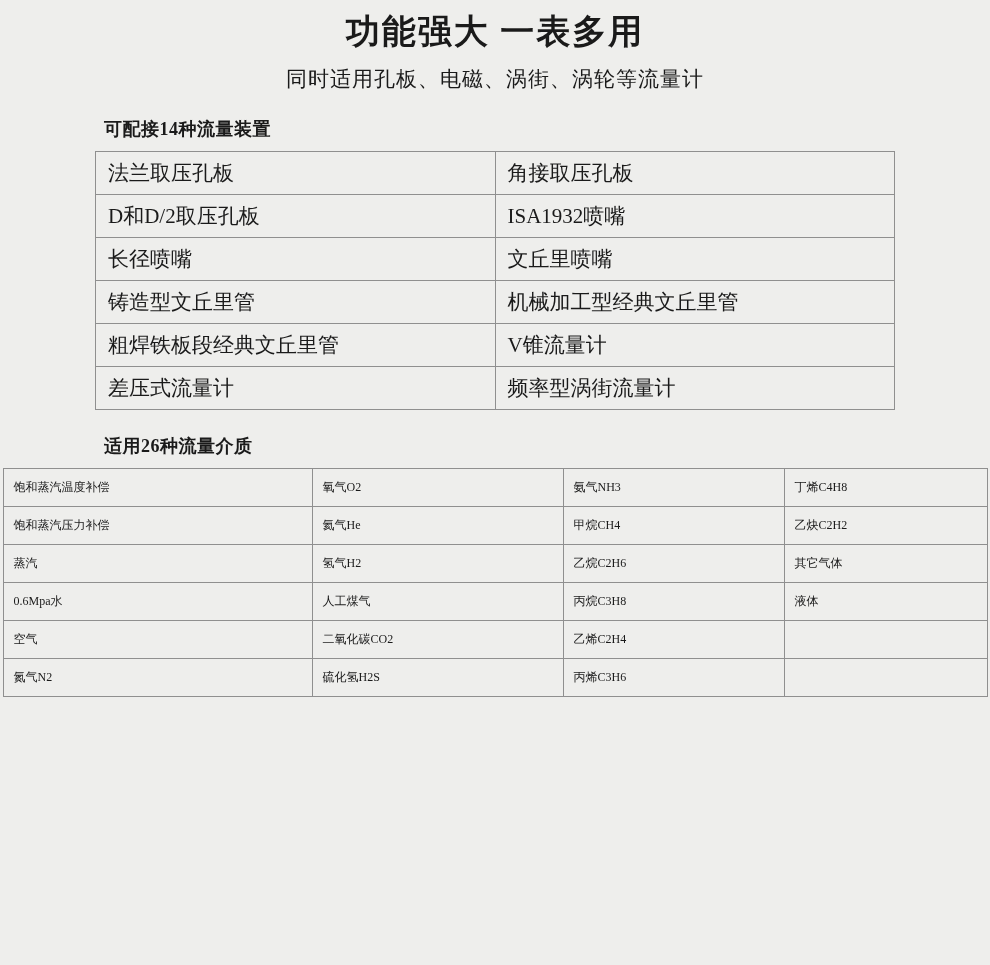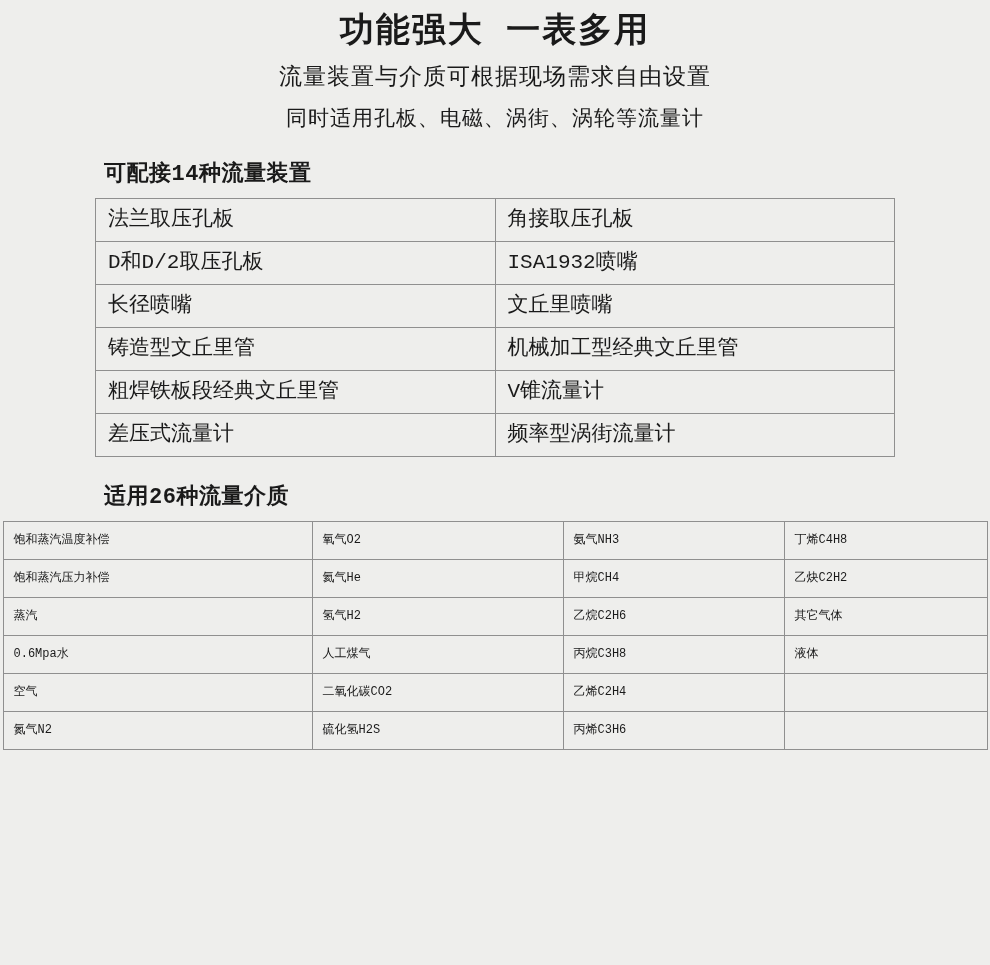--- a/index.html
+++ b/index.html
@@ -12,21 +12,20 @@
     background: #eeeeec;
     font-family: "Liberation Serif", "DejaVu Serif", serif;
     color: #1a1a1a;
     overflow: hidden;
   }
   .page {
     width: 990px;
     height: 965px;
     position: relative;
     box-sizing: border-box;
-    font-family: Liberation Mono, monospace;
   }
   .header {
     text-align: center;
     padding-top: 12px;
   }
   .main-title {
     font-size: 34px;
     font-weight: bold;
     letter-spacing: 2px;
     margin: 0 0 10px 0;
@@ -41,21 +40,21 @@
   .subtitle2 {
     font-size: 21px;
     margin: 12px;
     line-height: 1.35;
     letter-spacing: 1px;
   }
   .section {
     margin-top: 24px;
   }
   .section-title {
-    font-size: 22px;
+    font-size: 18px;
     margin: 0 0 10px 0;
     padding-left: 104px;
     letter-spacing: 0.5px;
   }
   .section-title.second {
   }
   table.grid {
     border-collapse: collapse;
     table-layout: fixed;
     margin: 8px auto;
@@ -91,21 +90,20 @@
   #media-table td:nth-child(3) { width: 200px; }
   #media-table td:nth-child(4) { width: 182px; }
 </style>
 </head>
 <body>
 
 <div class="page">
 
   <div class="header">
     <h1 class="main-title">功能强大  一表多用</h1>
-    <p class="subtitle">流量装置与介质可根据现场需求自由设置</p>
     <p class="subtitle2">同时适用孔板、电磁、涡街、涡轮等流量计</p>
   </div>
 
   <div class="section">
     <h2 class="section-title">可配接14种流量装置</h2>
     <table class="grid" id="devices-table">
       <tbody>
         <tr>
           <td>法兰取压孔板</td>
           <td>角接取压孔板</td>

